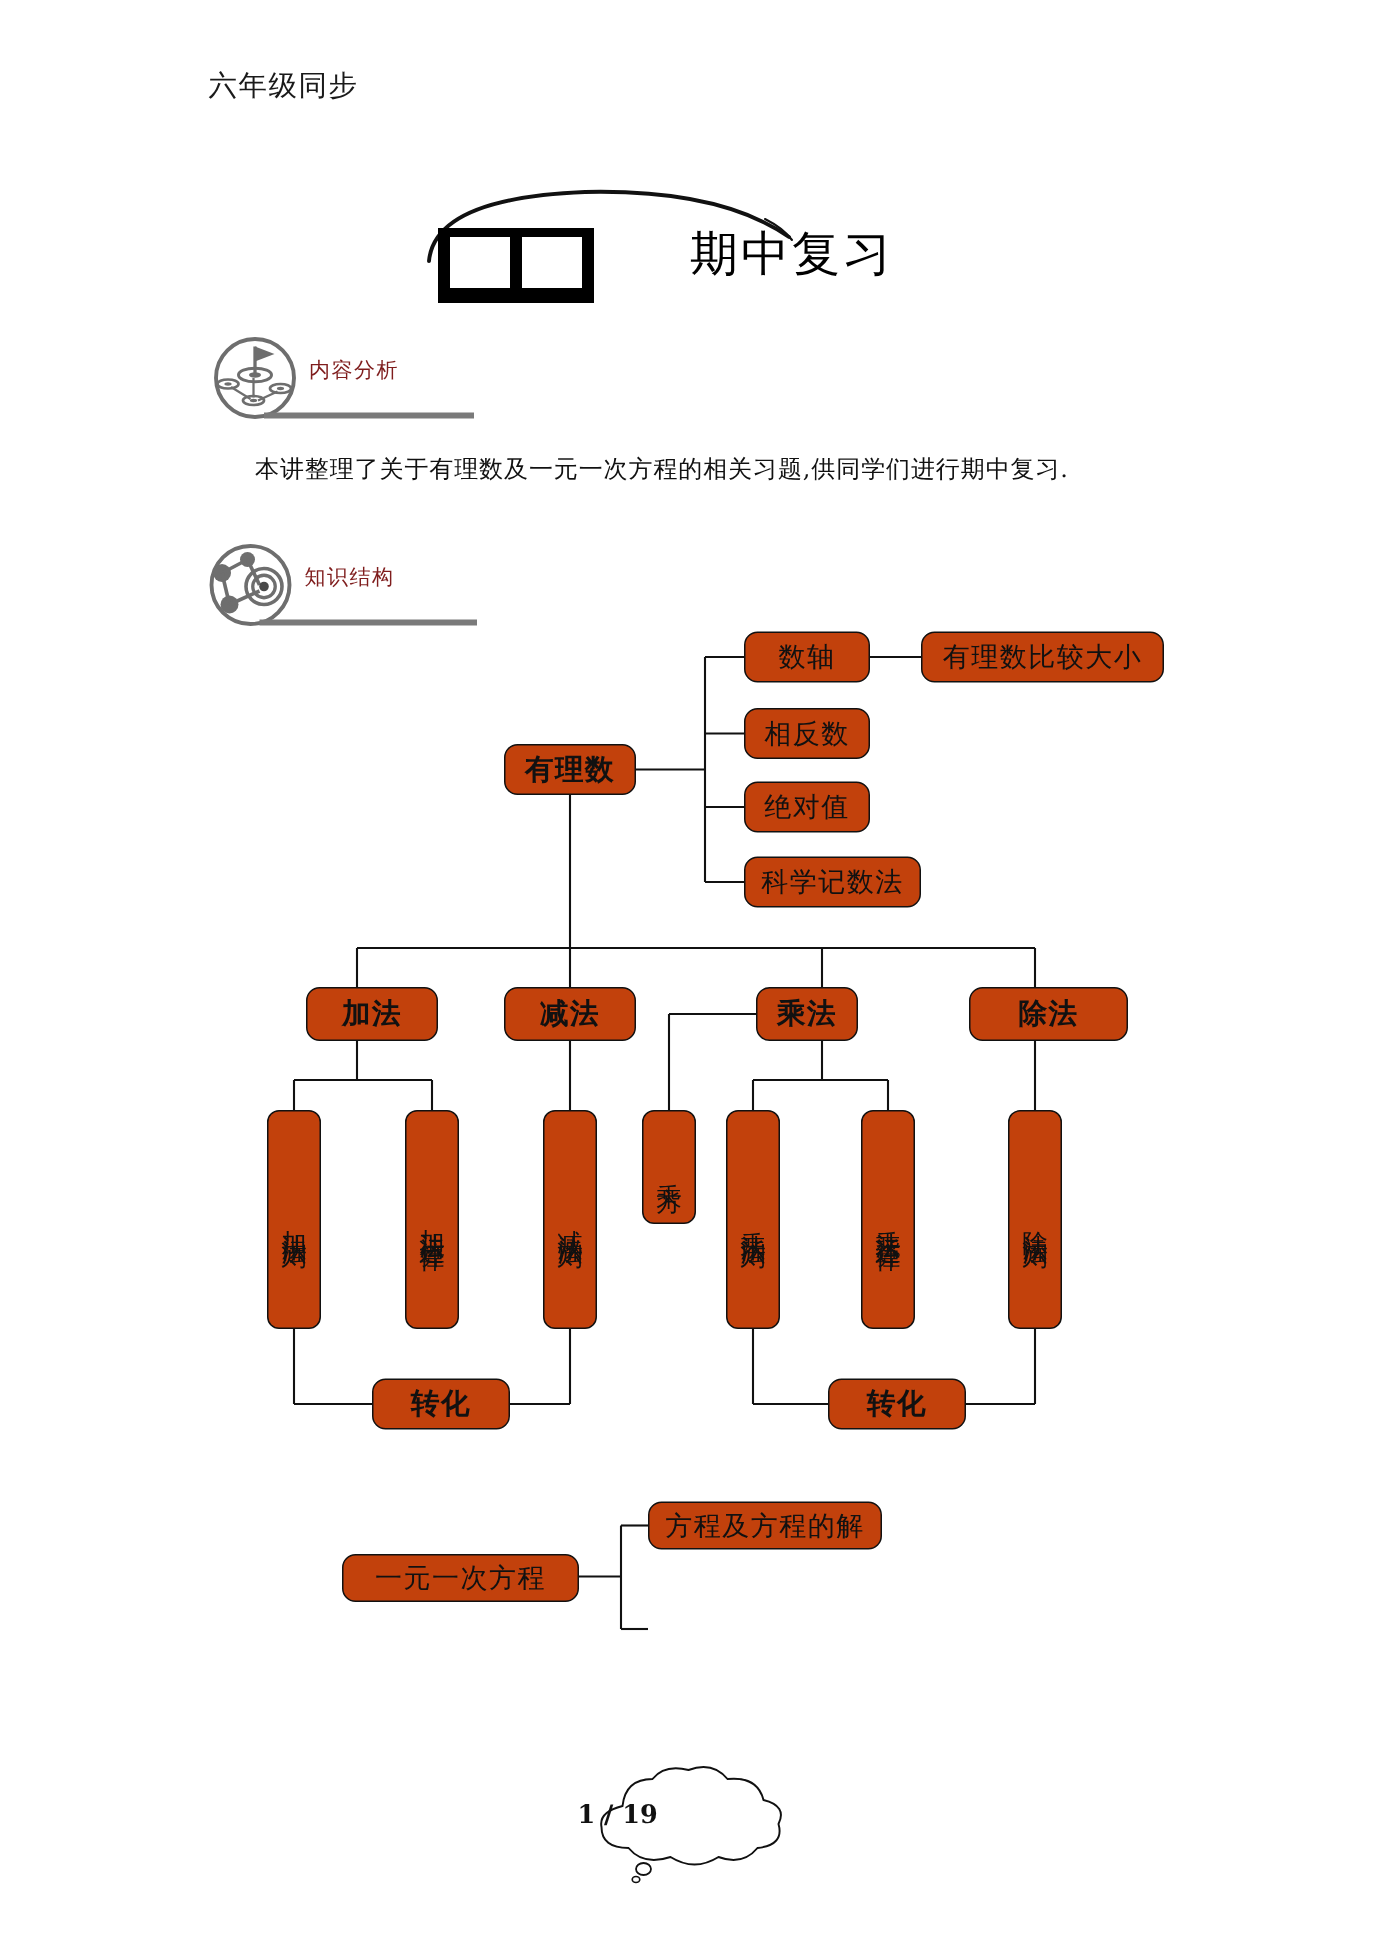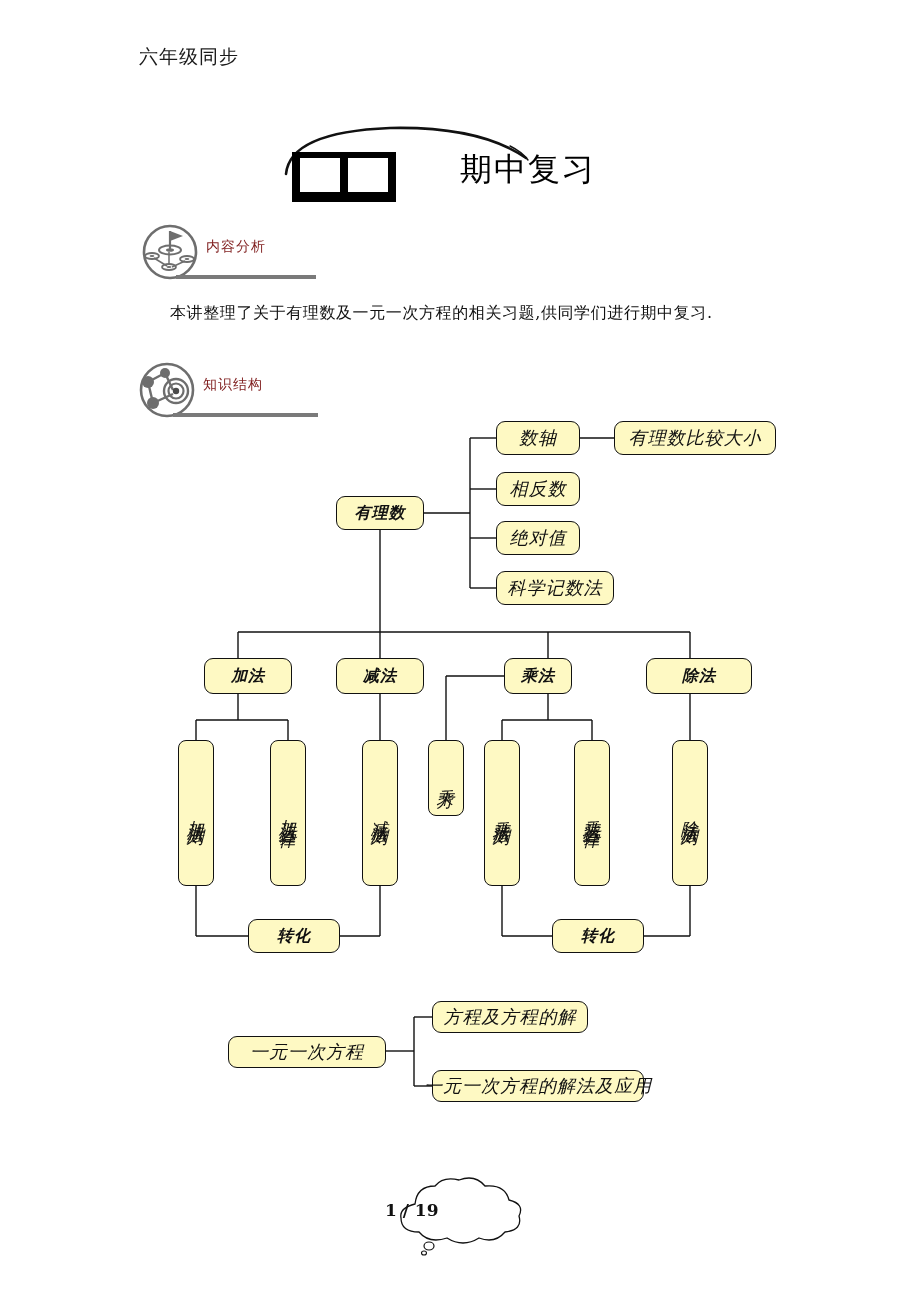--- a/index.html
+++ b/index.html
@@ -115,31 +115,30 @@
     top: 0;
     width: 920px;
     height: 1302px;
     pointer-events: none;
   }
   .node {
     position: absolute;
     box-sizing: border-box;
     border: 1.4px solid #111;
     border-radius: 9px;
-    background: #fef9c3;
+    background: #c2410c;
     display: flex;
     align-items: center;
     justify-content: center;
     font-size: 18px;
     color: #111;
     letter-spacing: 1px;
     white-space: nowrap;
-    font-style: italic;
-  }
-  .node.bold { font-weight: bold; font-size: 16px; }
+  }
+  .node.bold { font-weight: bold; font-size: 19px; }
   .node.vert {
     writing-mode: vertical-rl;
     text-orientation: upright;
     letter-spacing: 3px;
     font-size: 17px;
     border-radius: 8px;
     white-space: nowrap;
   }
 
   
@@ -312,21 +311,20 @@
   <div class="node vert" style="left:672px; top:740px; width:36px; height:146px;">除法法则</div>
 
   <div class="node bold" style="left:248px; top:919px; width:92px; height:34px;">转化</div>
 
   <div class="node bold" style="left:552px; top:919px; width:92px; height:34px;">转化</div>
 
   <div class="node" style="left:228px; top:1036px; width:158px; height:32px;">一元一次方程</div>
 
   <div class="node" style="left:432px; top:1001px; width:156px; height:32px;">方程及方程的解</div>
 
-  <div class="node" style="left:432px; top:1070px; width:212px; height:32px;">一元一次方程的解法及应用</div>
 
   <div class="footer">
     <svg viewBox="0 0 150 86" width="150" height="86">
       <path d="M 30 34 Q 32 16 50 16 Q 58 6 74 10 Q 90 4 100 16 Q 120 14 124 30
                Q 140 34 134 46 Q 138 60 120 62 Q 110 74 94 68 Q 78 78 62 68
                Q 44 74 34 62 Q 16 62 16 48 Q 14 38 30 34 Z" fill="#ffffff" stroke="#111" stroke-width="1.3"></path>
       <ellipse cx="44" cy="76" rx="5" ry="4" fill="none" stroke="#111" stroke-width="1.2"></ellipse>
       <ellipse cx="39" cy="83" rx="2.5" ry="2" fill="none" stroke="#111" stroke-width="1.1"></ellipse>
     </svg>
     <div class="footer-num">1 / 19</div>

